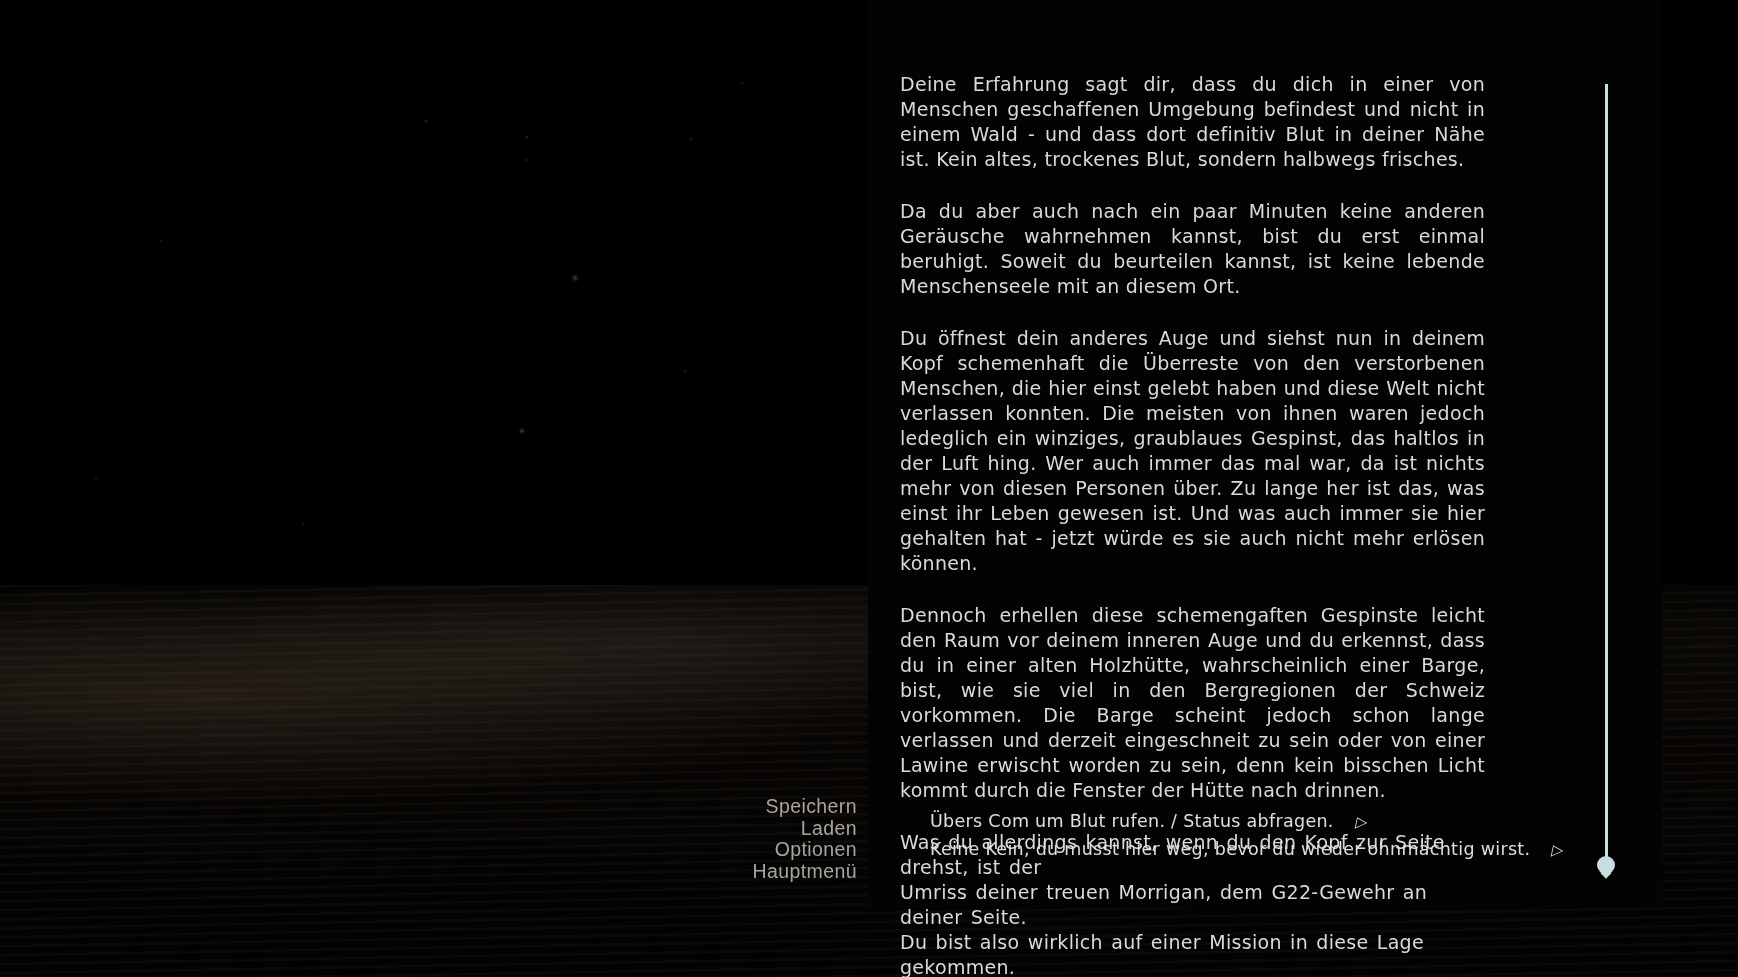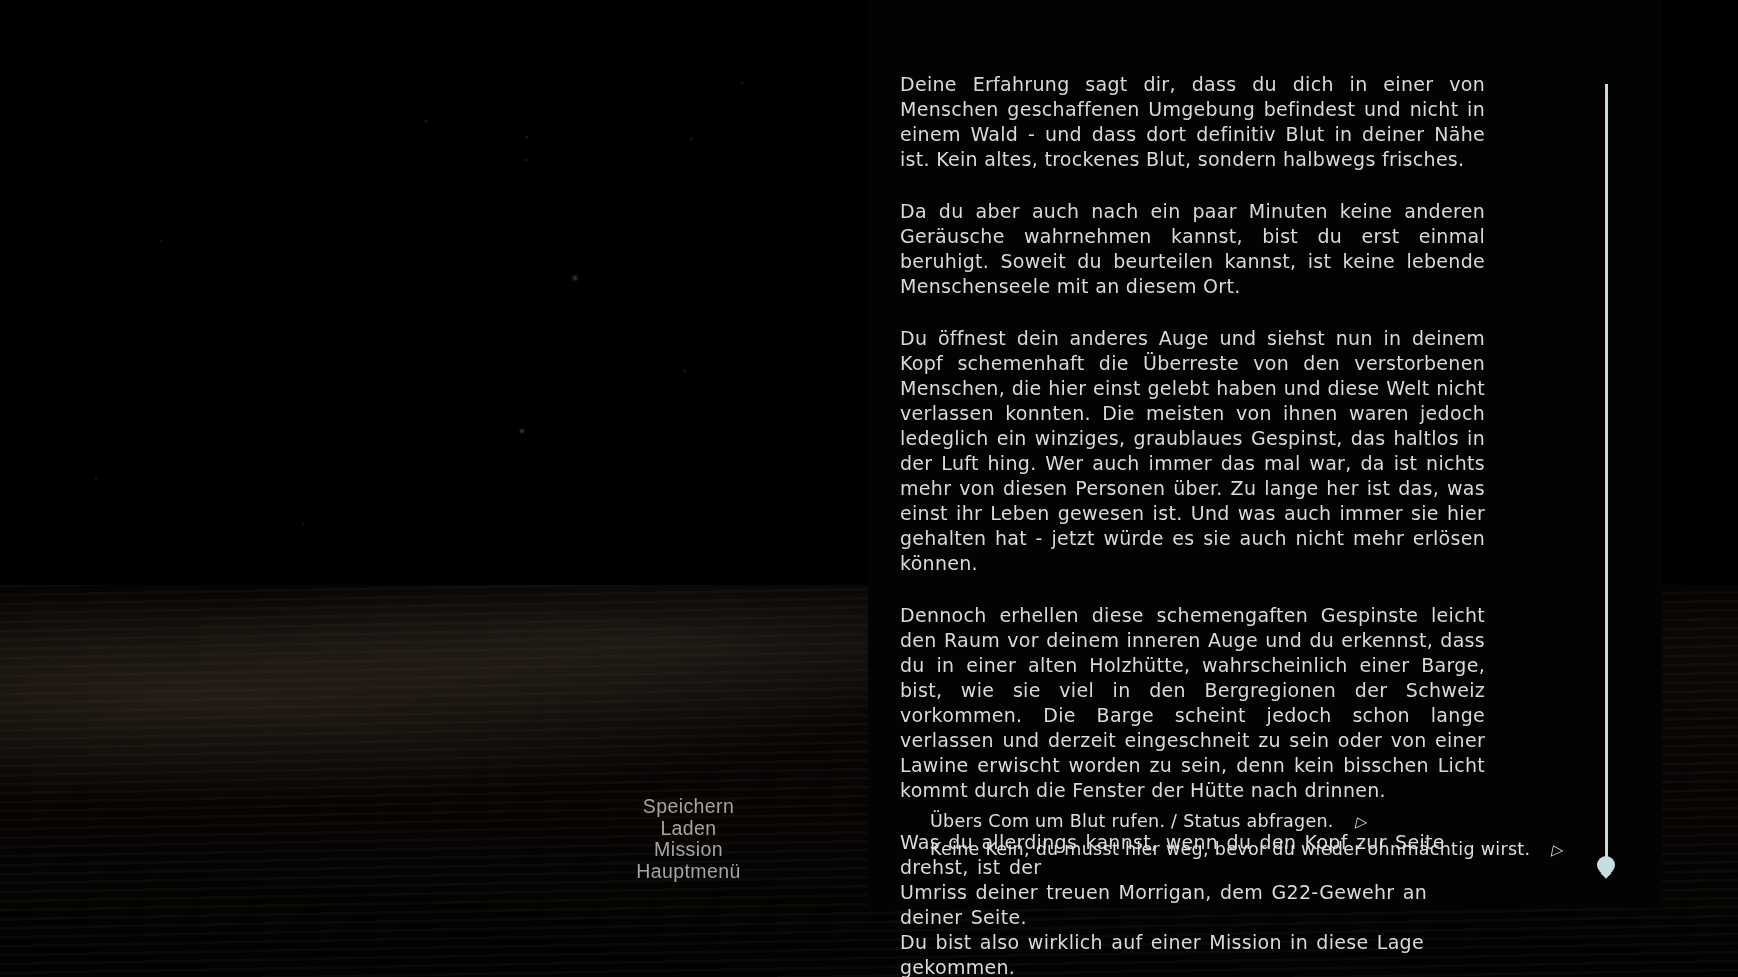--- a/index.html
+++ b/index.html
@@ -119,21 +119,21 @@
     transform: skewX(-12deg);
     color: #d5d9d8;
   }
 
   
   .menu {
     position: absolute;
     left: 520px;
     top: 796px;
     width: 337px;
-    text-align: center;
+    text-align: right;
     font-family: "Liberation Sans", sans-serif;
   }
   .menu-item {
     color: #a7a4a0;
     font-size: 19.5px;
     line-height: 21.5px;
     letter-spacing: 0.4px;
     cursor: pointer;
   }
 
@@ -197,20 +197,20 @@
       <div class="choice">
         <span>Keine Kein, du musst hier weg, bevor du wieder ohnmächtig wirst.</span><span class="arrow">▷</span>
       </div>
     </div>
 
   </div>
 
   <div class="menu">
     <div class="menu-item">Speichern</div>
     <div class="menu-item">Laden</div>
-    <div class="menu-item">Mission</div>
+    <div class="menu-item">Optionen</div>
     <div class="menu-item">Hauptmenü</div>
   </div>
 
   <div class="scroll-track"></div>
   <div class="scroll-thumb"></div>
 
 </div>
 
 </body></html>

